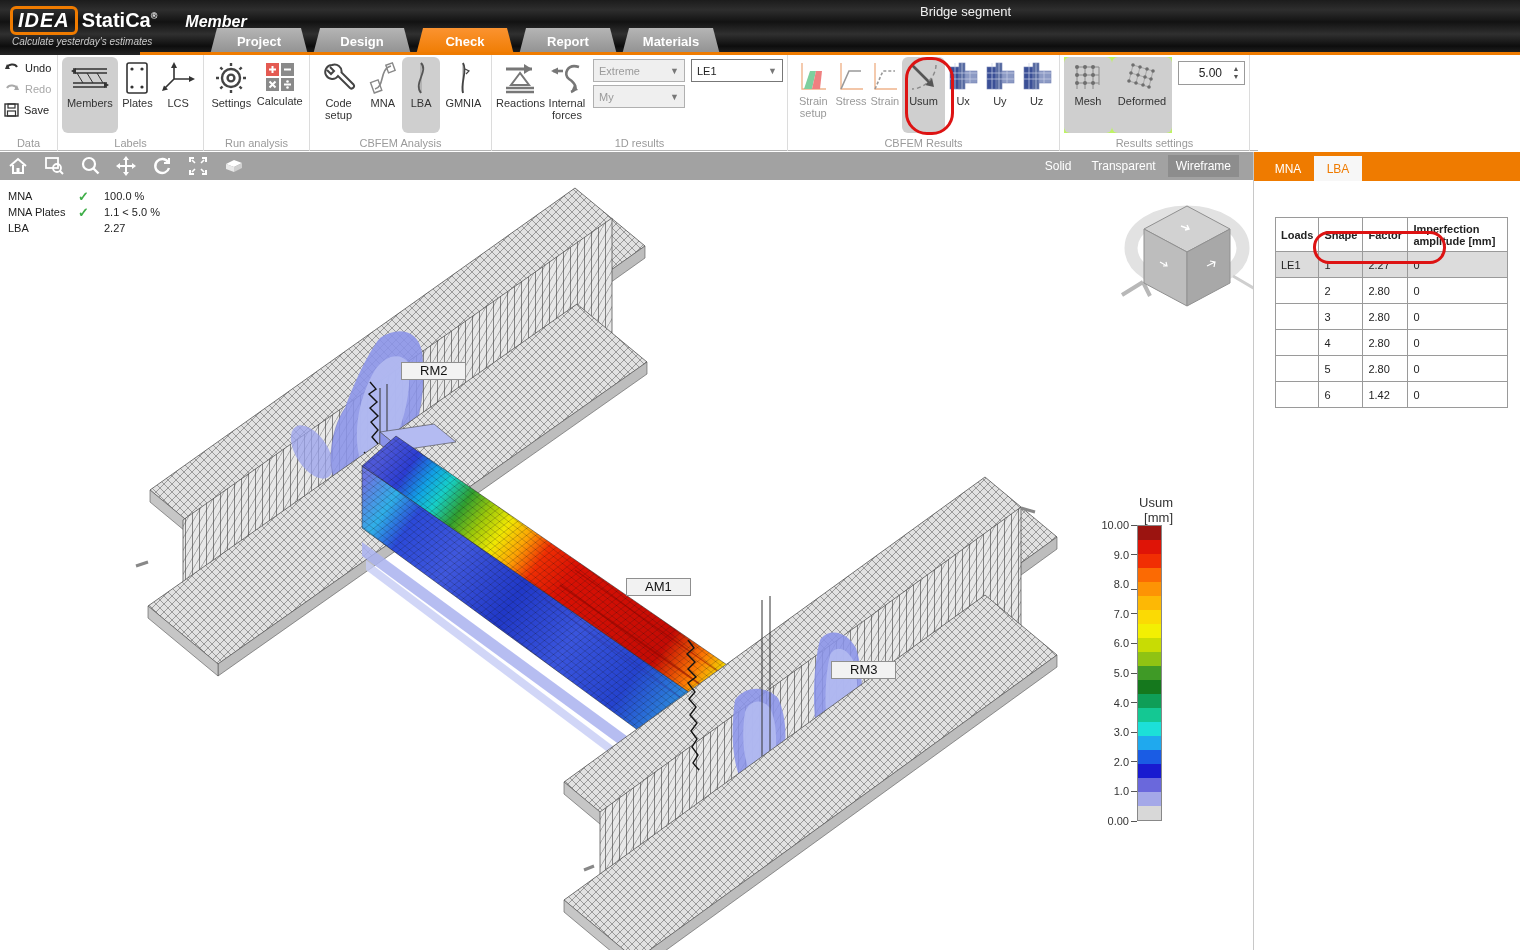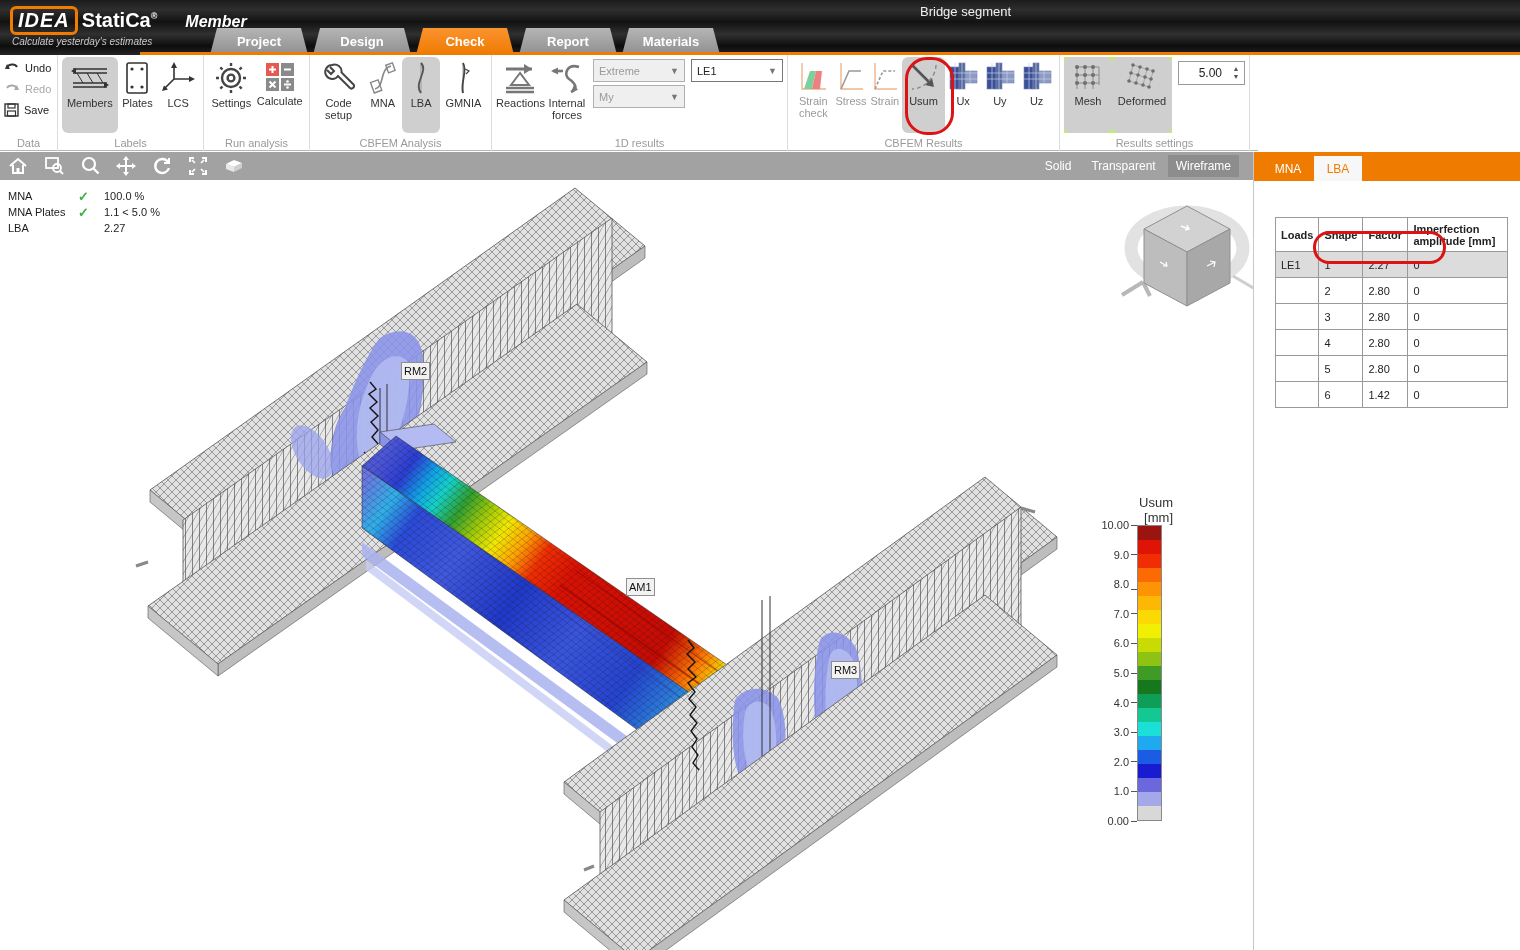--- a/index.html
+++ b/index.html
@@ -51,21 +51,21 @@
   .vmode { padding:4px 8px; cursor:pointer; }
   .vmode.sel { background:#8d8d8d; }
 
   
   .viewport { position:absolute; left:0; top:180px; width:1253px; height:770px; background:#fff; overflow:hidden; }
   .status { position:absolute; left:8px; top:8px; font-size:11px; color:#1d1d1d; }
   .status .row { display:flex; height:16px; align-items:center; }
   .status .lbl { width:70px; }
   .status .chk { width:26px; color:#3fae49; font-weight:bold; font-size:13px; }
   .status .val { }
-  .plabel { position:absolute; background:#f2f2f2; border:1px solid #8f8f8f; color:#111; font-size:11px; padding:0 2px; line-height:16px; }
+  .plabel { position:absolute; background:#f2f2f2; border:1px solid #8f8f8f; color:#111; font-size:13px; padding:0 18px; line-height:16px; }
 
   
   .legend { position:absolute; left:1085px; top:315px; width:90px; }
   .legend-title { text-align:right; font-size:13px; color:#333; line-height:15px; padding-right:2px; }
   .legend-body { position:relative; margin-top:0; height:296px; }
   .legend-bar { position:absolute; left:52px; top:0; width:25px; height:296px; border:1px solid #888; display:flex; flex-direction:column; }
   .legend-bar div { flex:1; }
   .tickwrap { position:absolute; left:0; top:0; width:52px; height:296px; }
   .tick { position:absolute; right:0; transform:translateY(-50%); display:flex; align-items:center; gap:2px; }
   .tick .t-lab { font-size:11px; color:#333; }
@@ -280,21 +280,21 @@
     </div>
 
     <div class="rgroup" style="width:272px">
       <div class="rbody">
         <div class="bigbtn dis" style="width:44px">
           <svg class="icon" width="30" height="32" viewBox="0 0 30 32">
               <path d="M4,2 V28 H28" stroke="#f0b48c" stroke-width="1.4" fill="none"></path>
               <path d="M6,28 L12,10 H18 L14,28 Z" fill="#7ecf9e"></path>
               <path d="M14,28 L18,10 H24 L22,28 Z" fill="#ef8080"></path>
             </svg>
-          <span class="cap">Strain check</span>
+          <span class="cap">Strain setup</span>
         </div>
         <div class="bigbtn dis" style="width:34px">
           <svg class="icon" width="28" height="32" viewBox="0 0 28 32">
               <path d="M4,2 V28 H26" stroke="#f0b48c" stroke-width="1.4" fill="none"></path>
               <path d="M4,28 L12,10 H24" stroke="#999" stroke-width="1.6" fill="none"></path>
             </svg>
           <span class="cap">Stress</span>
         </div>
         <div class="bigbtn dis" style="width:36px">
           <svg class="icon" width="28" height="32" viewBox="0 0 28 32">

